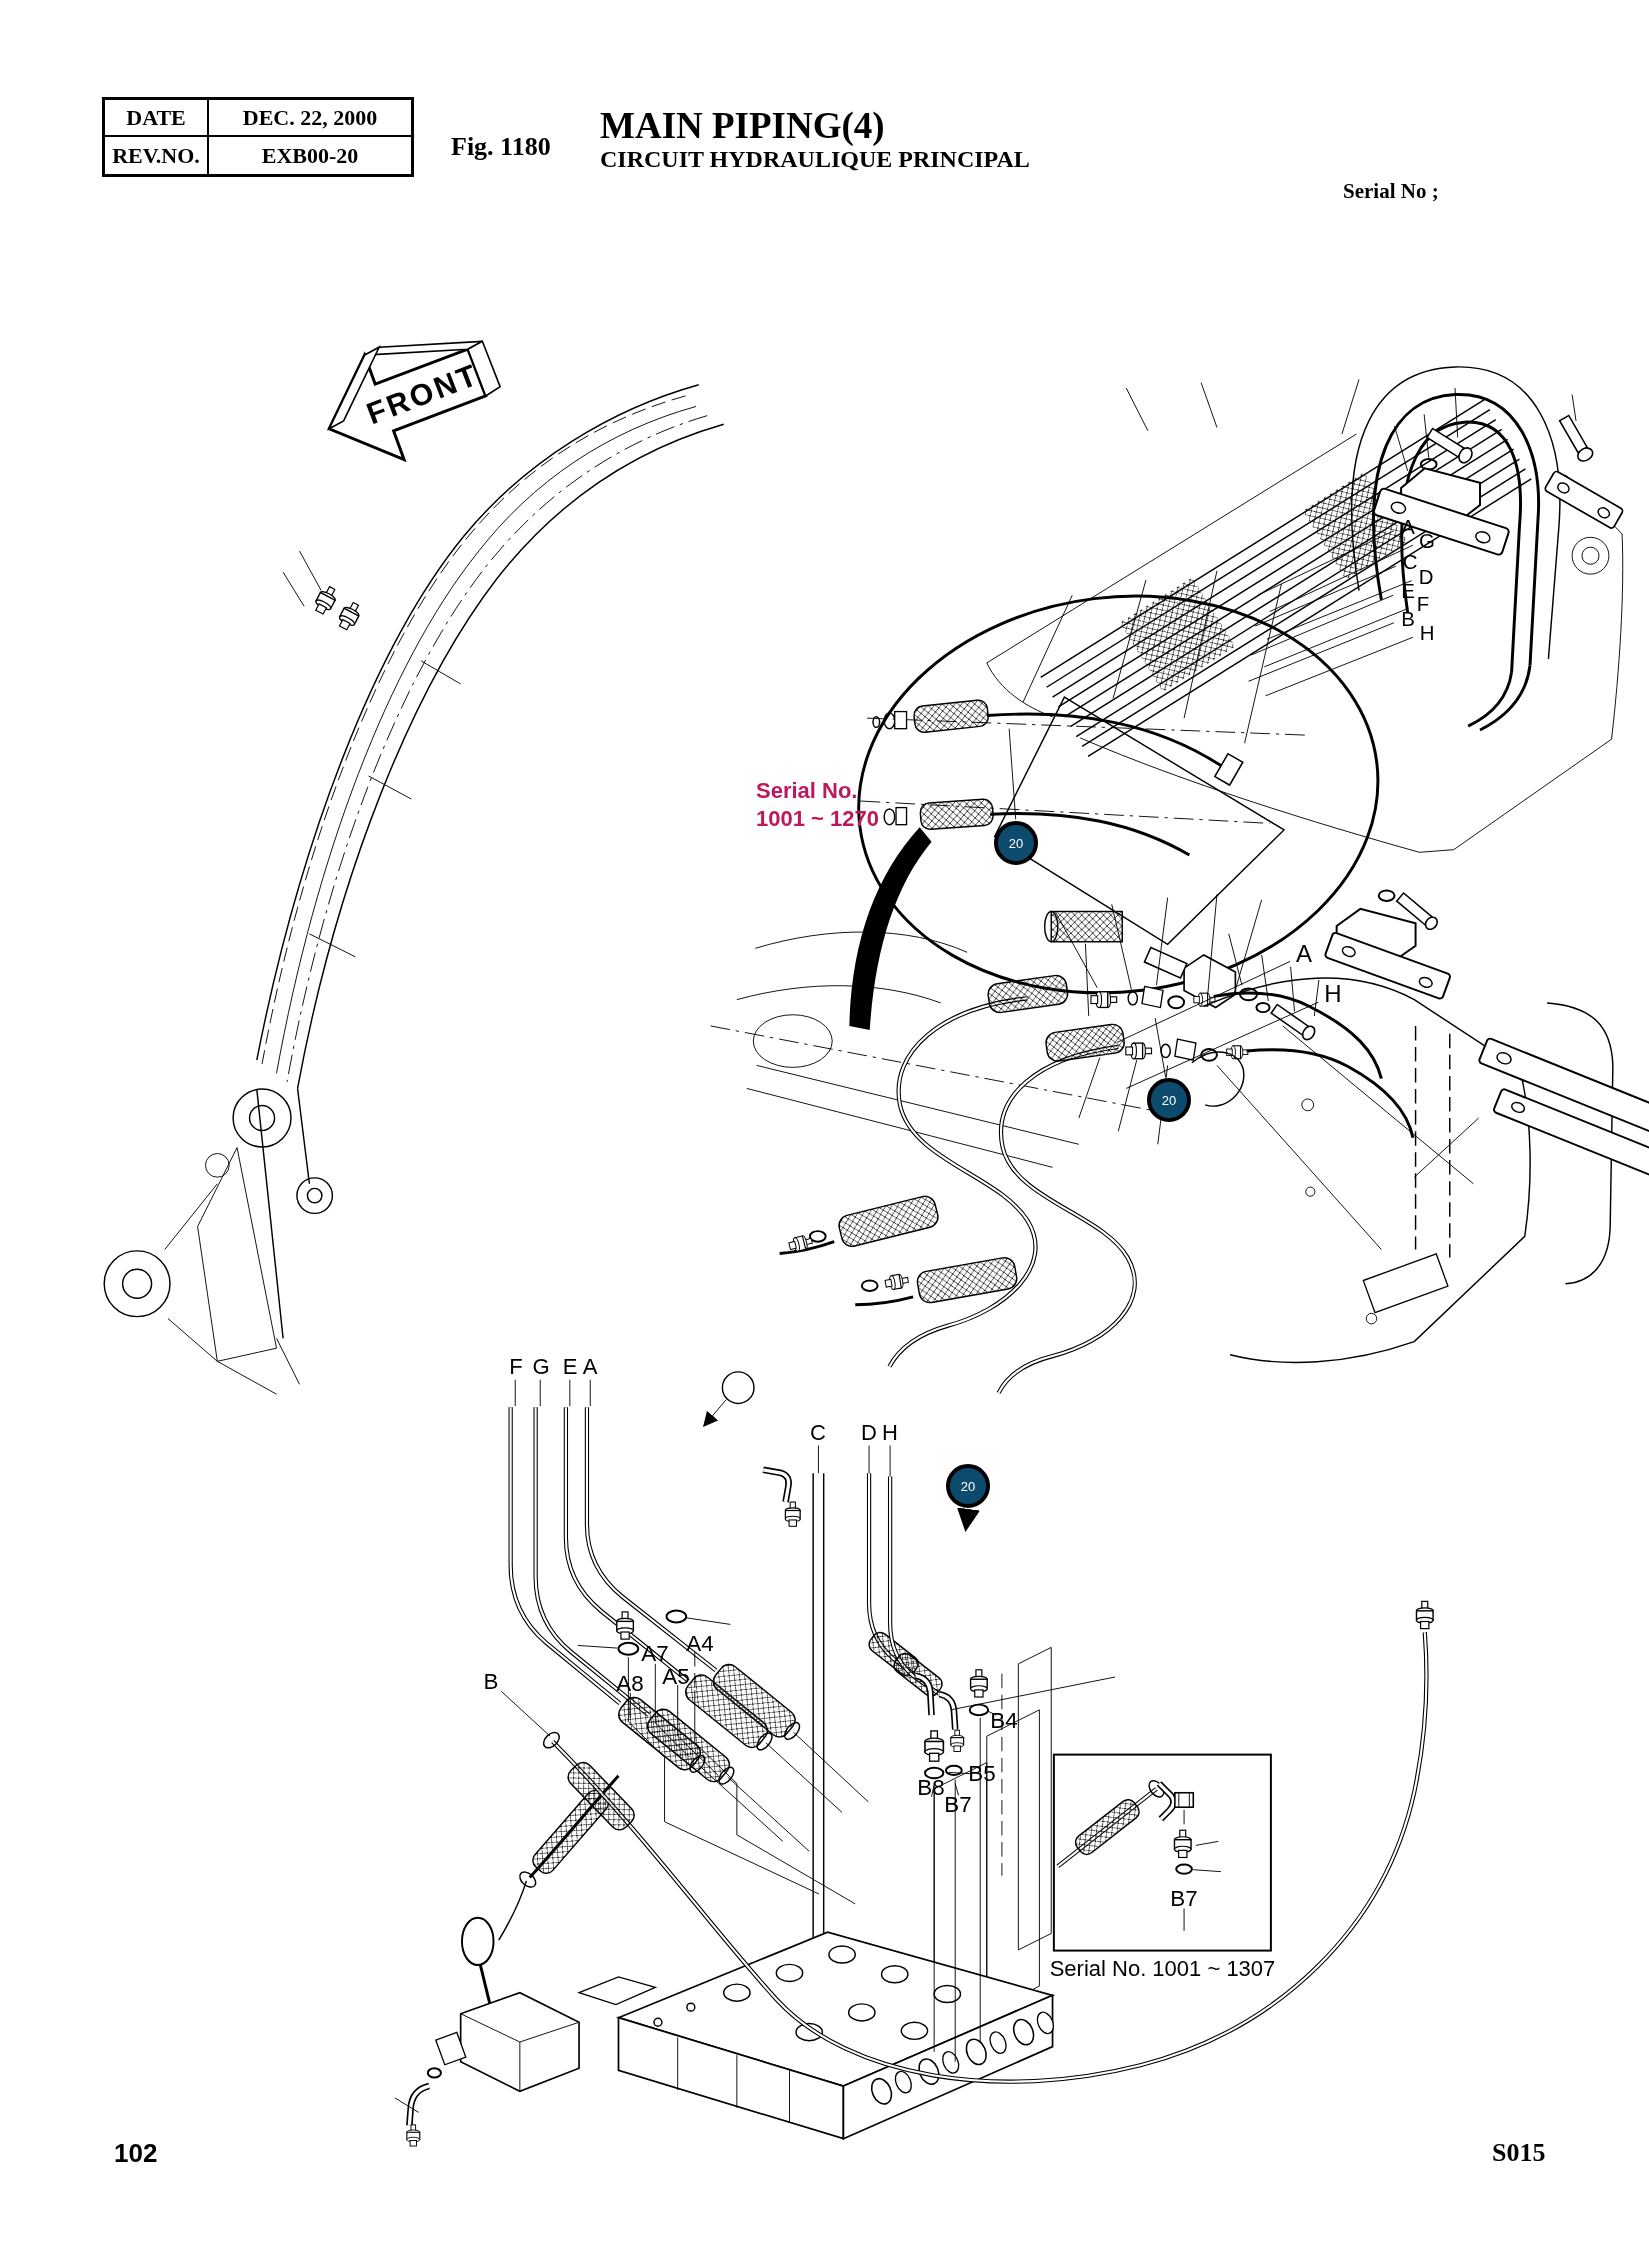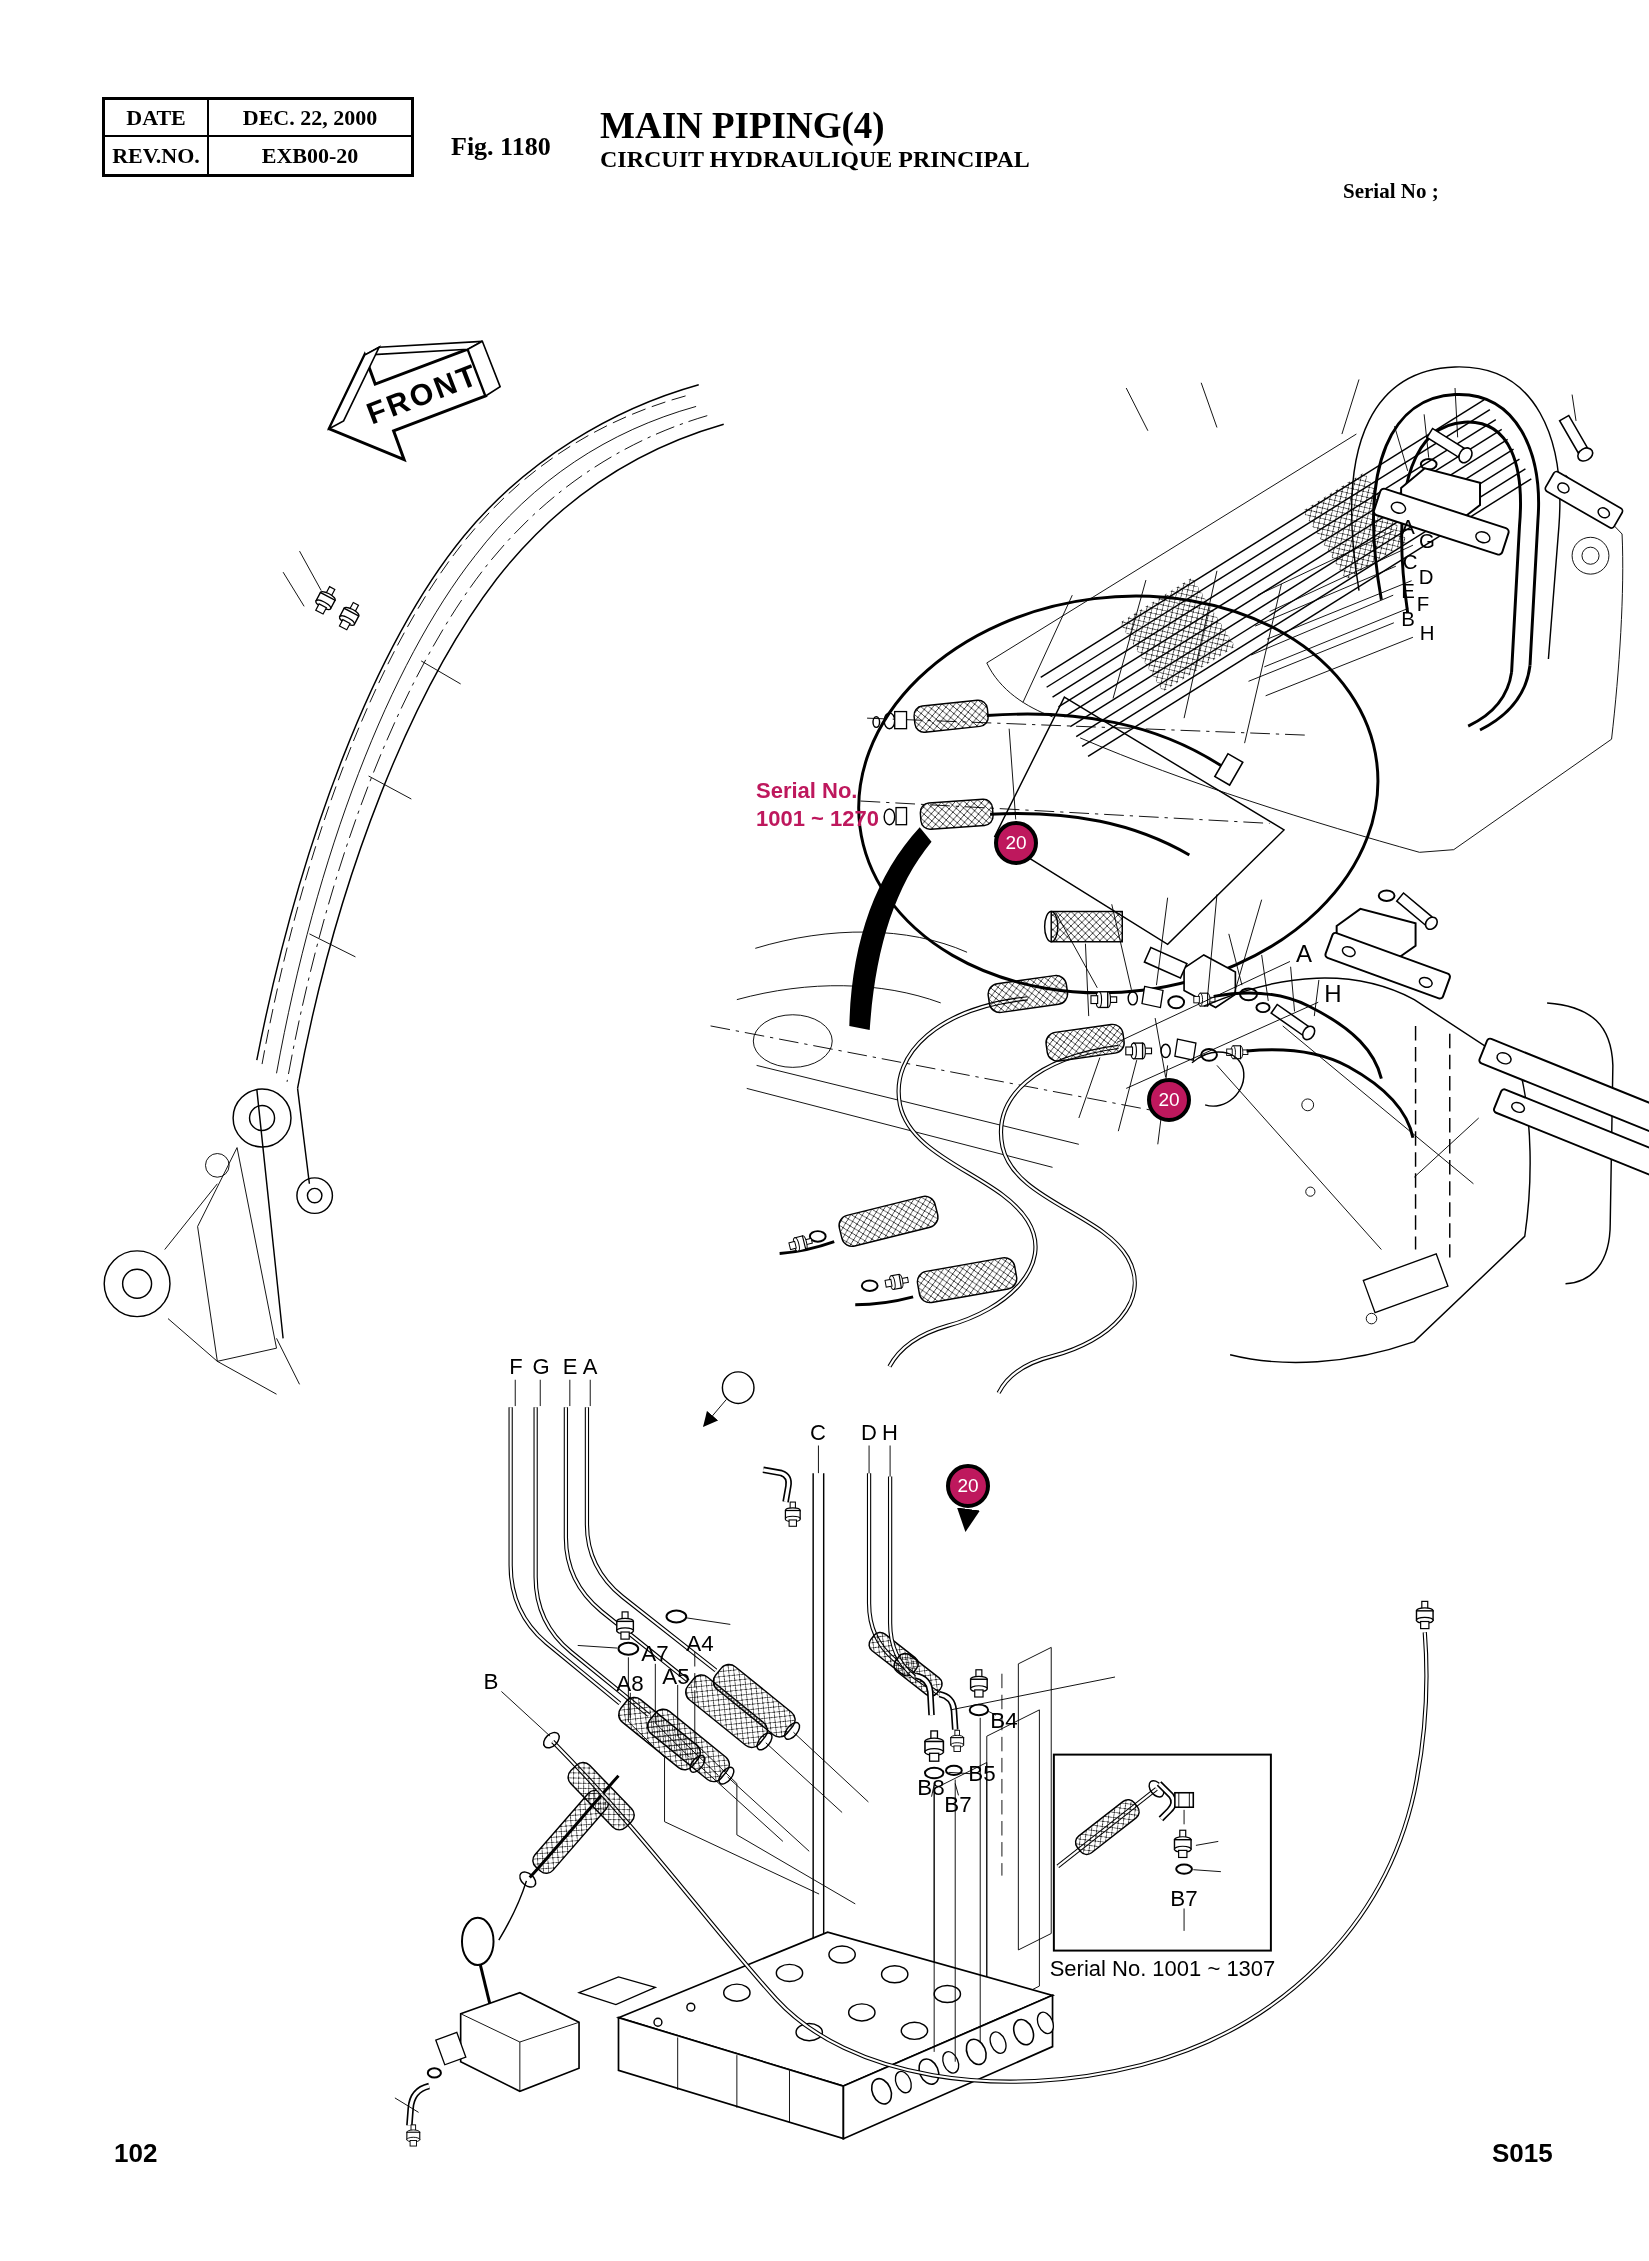--- a/index.html
+++ b/index.html
@@ -13,34 +13,34 @@
             font-weight:bold;font-size:22px;white-space:nowrap;}
   .revtable .c1{border-right:2px solid #000;}
   .revtable .r1{border-bottom:2px solid #000;}
   .figlabel{position:absolute;left:451px;top:132px;font-weight:bold;font-size:26px;}
   .title1{position:absolute;left:600px;top:104px;font-weight:bold;font-size:37px;white-space:nowrap;}
   .title2{position:absolute;left:600px;top:146px;font-weight:bold;font-size:24px;white-space:nowrap;}
   .seriallabel{position:absolute;left:1343px;top:179px;font-weight:bold;font-size:21px;white-space:nowrap;}
   
   .pageno{position:absolute;left:114px;top:2138px;font-family:"Liberation Sans",sans-serif;
           font-weight:bold;font-size:26px;}
-  .doccode{position:absolute;left:1492px;top:2138px;font-family:Liberation Sans, sans-serif;
+  .doccode{position:absolute;left:1492px;top:2138px;font-family:Liberation Serif, serif;
           font-weight:bold;font-size:26px;}
   
   .plabel{position:absolute;transform:translate(-50%,-50%);font-family:"Liberation Sans",sans-serif;
           color:#000;white-space:nowrap;line-height:1;}
   .fs31{font-size:20.4px}.fs33{font-size:22px}.fs34{font-size:22.4px}.fs36{font-size:24px}
   .note{position:absolute;font-family:"Liberation Sans",sans-serif;font-size:22px;line-height:28px;
         color:#be185d;white-space:nowrap;font-weight:bold;}
   .note2{position:absolute;left:1049px;top:1956px;width:227px;text-align:center;
         font-family:"Liberation Sans",sans-serif;font-size:22px;color:#000;white-space:nowrap;}
   .badge{position:absolute;width:36px;height:36px;margin-left:-22px;margin-top:-22px;
-         border-radius:50%;background:#be185d;border:4px solid #000;color:#fff;
+         border-radius:50%;background:#0c4a6e;border:4px solid #000;color:#fff;
          display:flex;align-items:center;justify-content:center;
-         font-family:"Liberation Sans",sans-serif;font-size:19px;}
+         font-family:"Liberation Sans",sans-serif;font-size:13px;}
   
   .s1{stroke:#000;stroke-width:1.4;fill:none}
   .s2{stroke:#000;stroke-width:2.2;fill:none}
   .s3{stroke:#000;stroke-width:3;fill:none}
   .s4{stroke:#000;stroke-width:4.5;fill:none}
   .s6{stroke:#000;stroke-width:6.5;fill:none}
   .s9{stroke:#000;stroke-width:10;fill:none}
   .wc{stroke:#fff;stroke-width:3.2;fill:none}
   .wc5{stroke:#fff;stroke-width:5;fill:none}
   .wfill{fill:#fff;stroke:#000}

